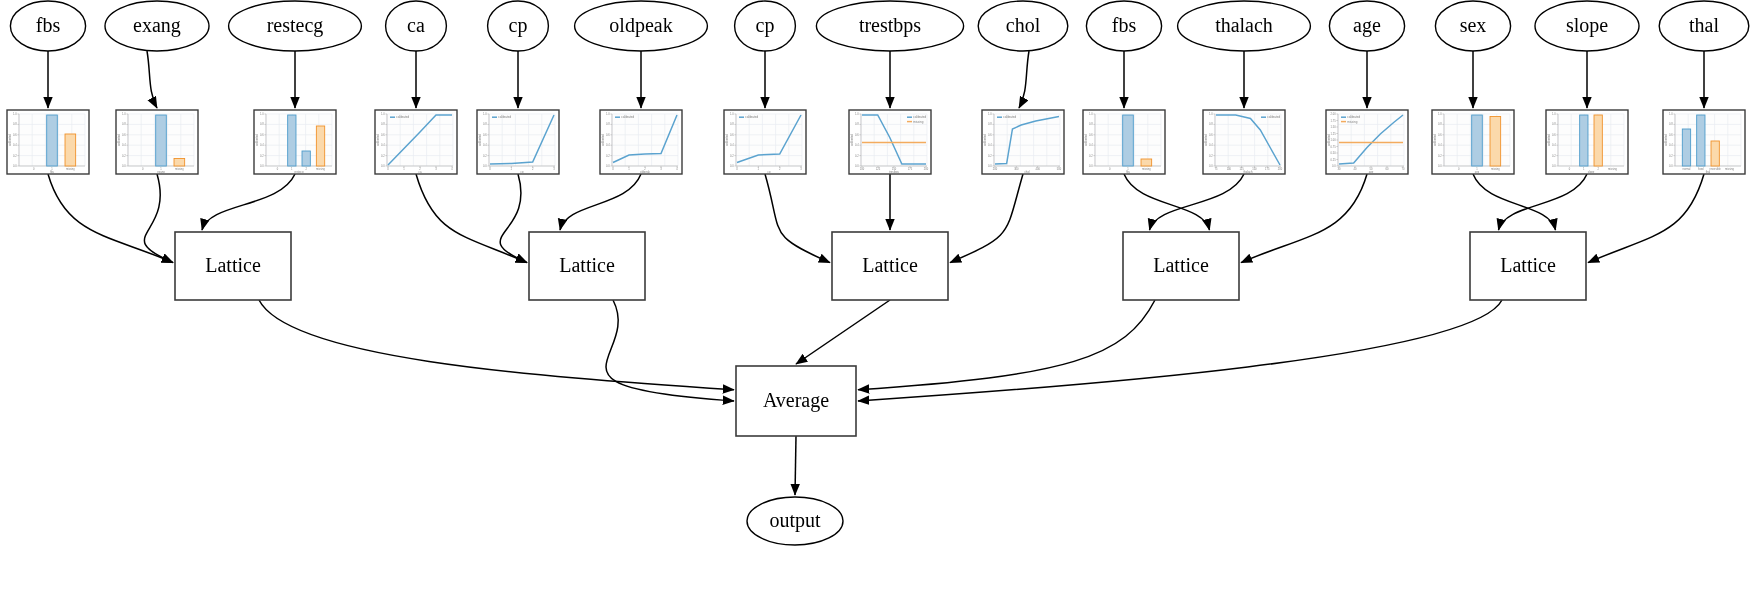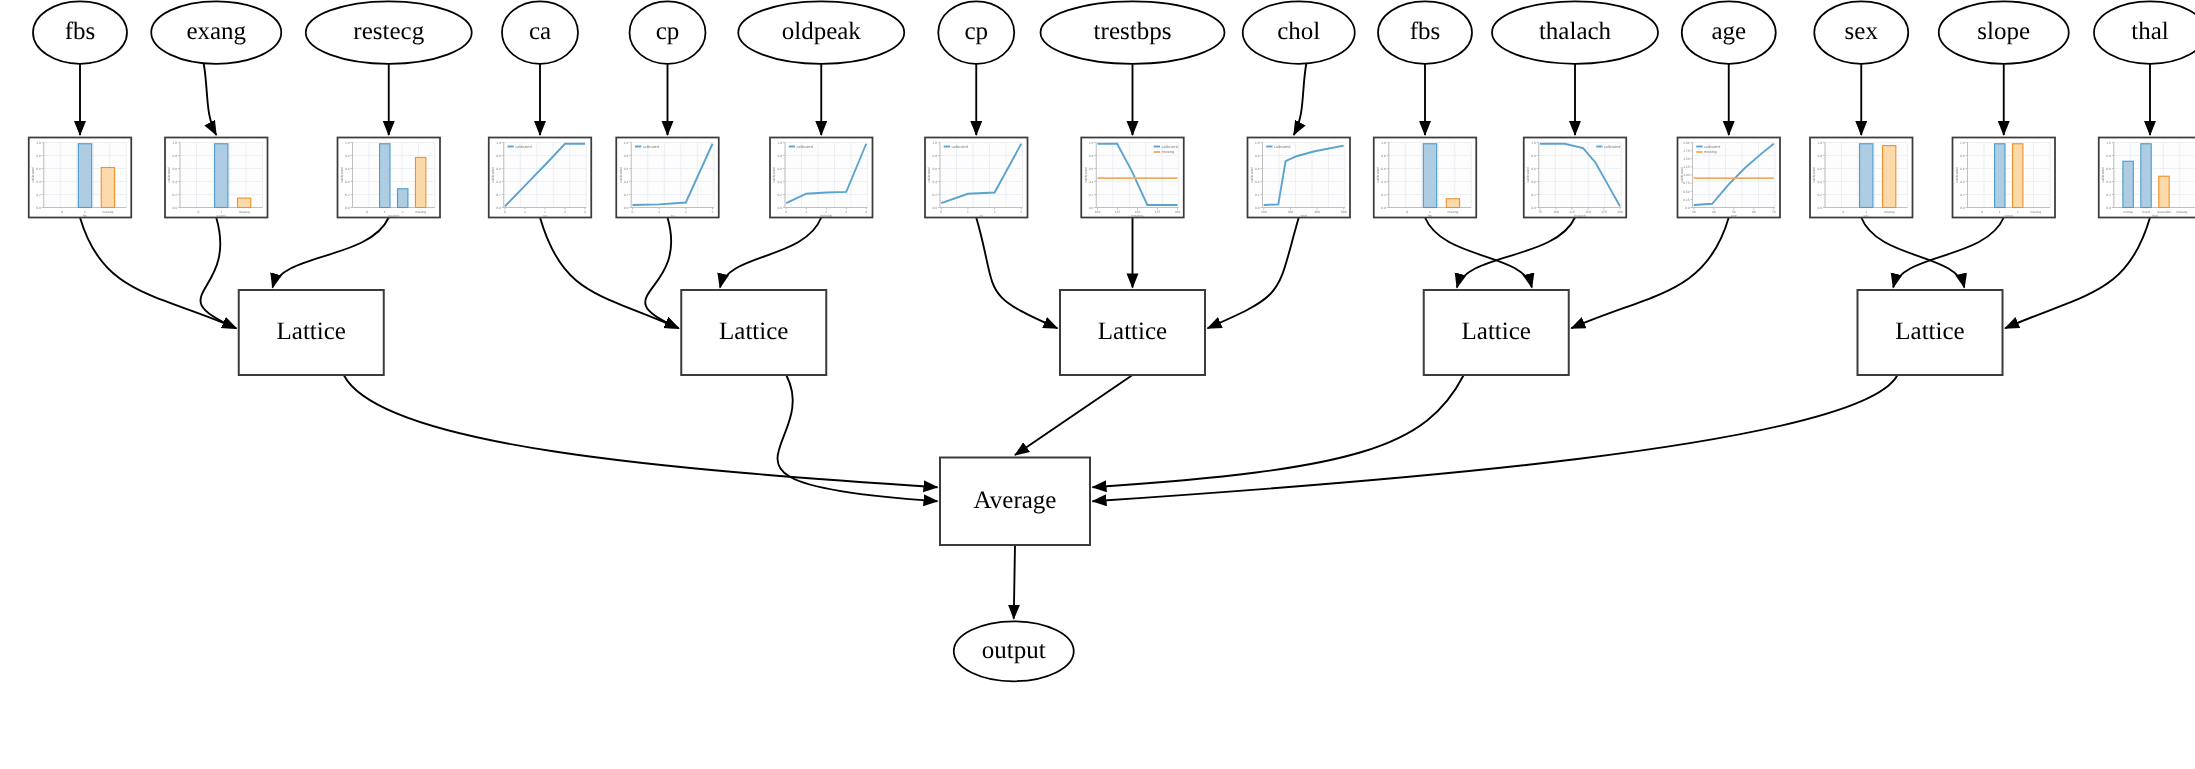--- a/index.html
+++ b/index.html
@@ -1,17 +1,17 @@
 <!DOCTYPE html>
 <html><head>
 <meta charset="utf-8">
 <style>
   html,body{margin:0;padding:0;background:#ffffff;}
   body{width:1756px;height:615px;font-family:"Liberation Serif",serif;overflow:hidden;}
-  #stage{position:relative;width:1451px;height:615px;margin-left:16px;}
+  #stage{position:relative;width:1451px;height:615px;}
   svg{position:absolute;left:0;top:0;width:1756px;height:615px;}
   .node-text{font-family:"Liberation Serif",serif;font-size:20px;fill:#000;text-anchor:middle;dominant-baseline:middle;}
   .ell{fill:#fff;stroke:#000;stroke-width:1.4;}
   .bx{fill:#fff;stroke:#3b3b3b;stroke-width:1.6;}
   .edge{fill:none;stroke:#000;stroke-width:1.5;}
   .plot-frame{fill:#ffffff;stroke:#3b3b3b;stroke-width:1.4;}
   .plot-inner{fill:#fdfdfd;}
   .grid{stroke:#e9edf2;stroke-width:0.7;}
   .axl{stroke:#b9b9b9;stroke-width:0.7;}
   .bar-b{fill:#aecde3;stroke:#4e9ccb;stroke-width:0.9;}

